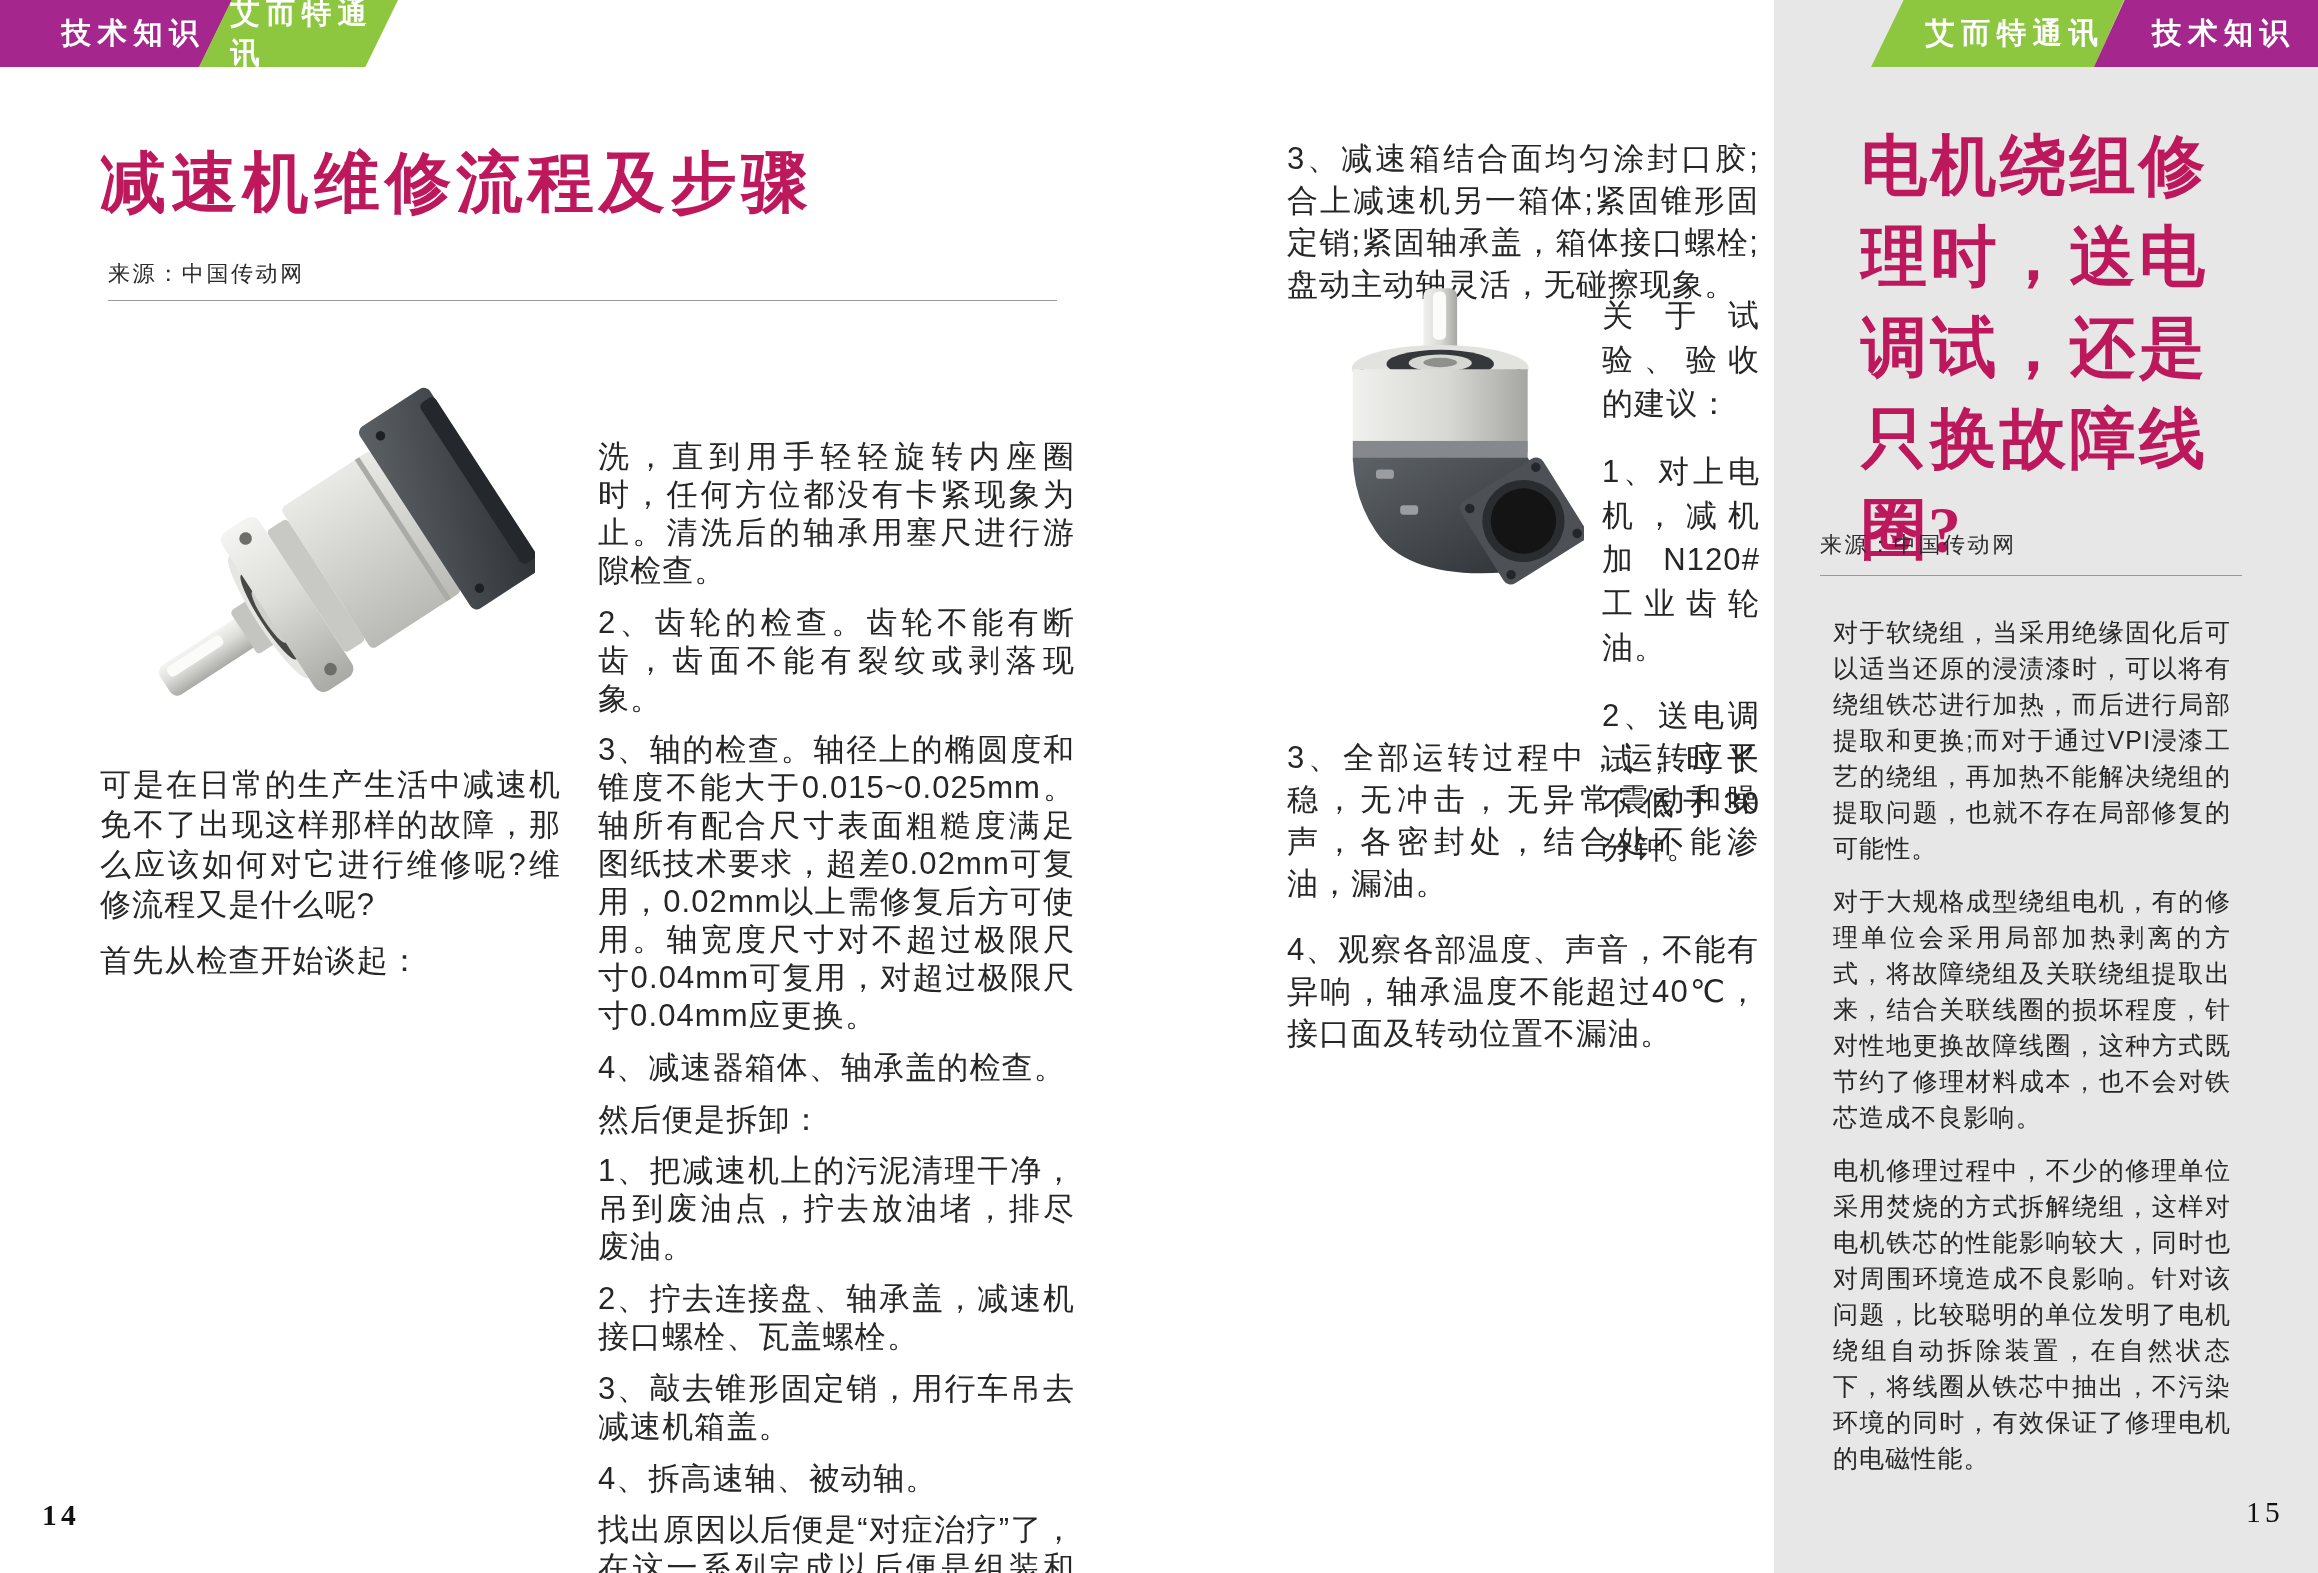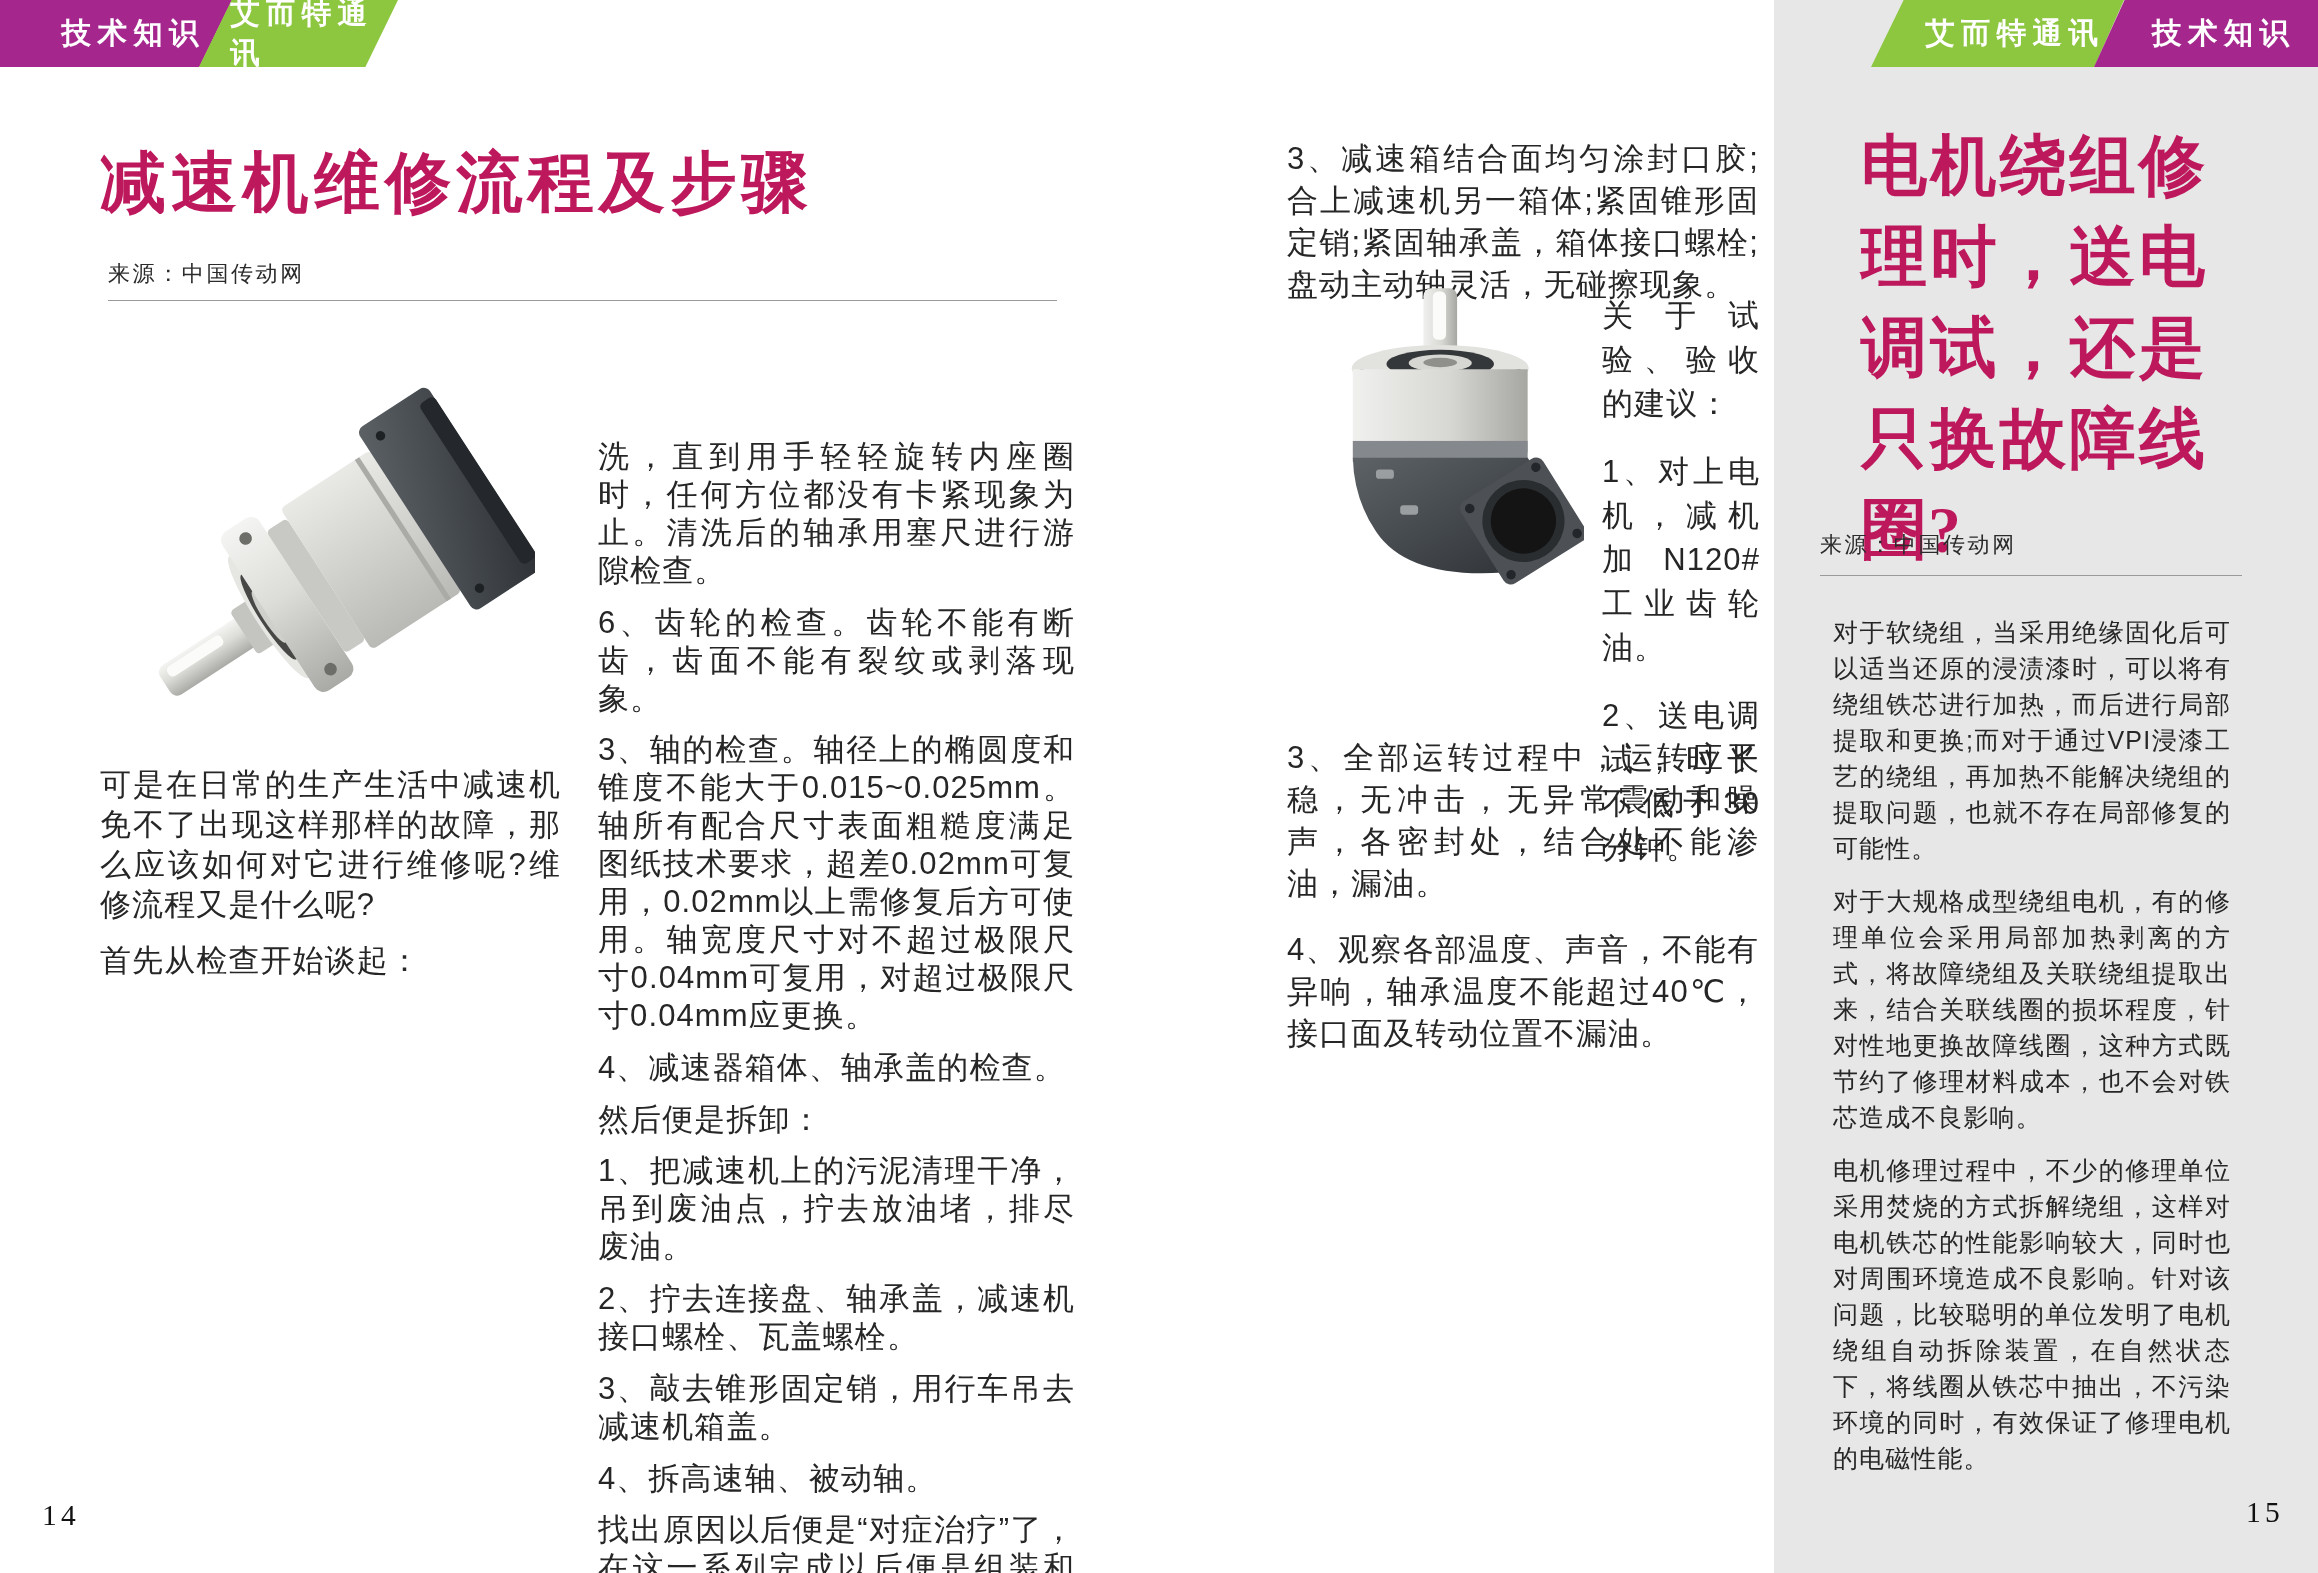--- a/index.html
+++ b/index.html
@@ -54,21 +54,21 @@
 
   
   .photo { position:absolute; }
   #photo-1 { left:119px; top:375px; width:416px; height:382px; }
   #photo-2 { left:1297px; top:284px; width:287px; height:316px; }
   .photo svg { width:100%; height:100%; display:block; }
 
   
   .pagenum { position:absolute; font-family:"Liberation Serif","DejaVu Serif",serif;
              font-size:29.5px; color:#111; letter-spacing:4.2px; }
-  #pagenum-left { left:42px; top:1499px; }
+  #pagenum-left { left:42px; top:1499px;font-weight:bold; }
   #pagenum-right { left:2246px; top:1496px; }
 </style>
 </head>
 <body>
 
 <div id="right-page-bg"></div>
 
 <div class="tab" id="tab-l-purple">
   <span>技术知识</span>
 </div>
@@ -125,21 +125,21 @@
 </div>
 
 <div class="col" id="col1">
   <p>可是在日常的生产生活中减速机免不了出现这样那样的故障，那么应该如何对它进行维修呢?维修流程又是什么呢?</p>
   <p>首先从检查开始谈起：</p>
 
 </div>
 
 <div class="col" id="col2">
   <p>洗，直到用手轻轻旋转内座圈时，任何方位都没有卡紧现象为止。清洗后的轴承用塞尺进行游隙检查。</p>
-  <p>6、齿轮的检查。齿轮不能有断齿，齿面不能有裂纹或剥落现象。</p>
+  <p>2、齿轮的检查。齿轮不能有断齿，齿面不能有裂纹或剥落现象。</p>
   <p>3、轴的检查。轴径上的椭圆度和锥度不能大于0.015~0.025mm。轴所有配合尺寸表面粗糙度满足图纸技术要求，超差0.02mm可复用，0.02mm以上需修复后方可使用。轴宽度尺寸对不超过极限尺寸0.04mm可复用，对超过极限尺寸0.04mm应更换。</p>
   <p>4、减速器箱体、轴承盖的检查。</p>
   <p>然后便是拆卸：</p>
   <p>1、把减速机上的污泥清理干净，吊到废油点，拧去放油堵，排尽废油。</p>
   <p>2、拧去连接盘、轴承盖，减速机接口螺栓、瓦盖螺栓。</p>
   <p>3、敲去锥形固定销，用行车吊去减速机箱盖。</p>
   <p>4、拆高速轴、被动轴。</p>
   <p>找出原因以后便是“对症治疗”了，在这一系列完成以后便是组装和验收了：</p>
 </div>
 

